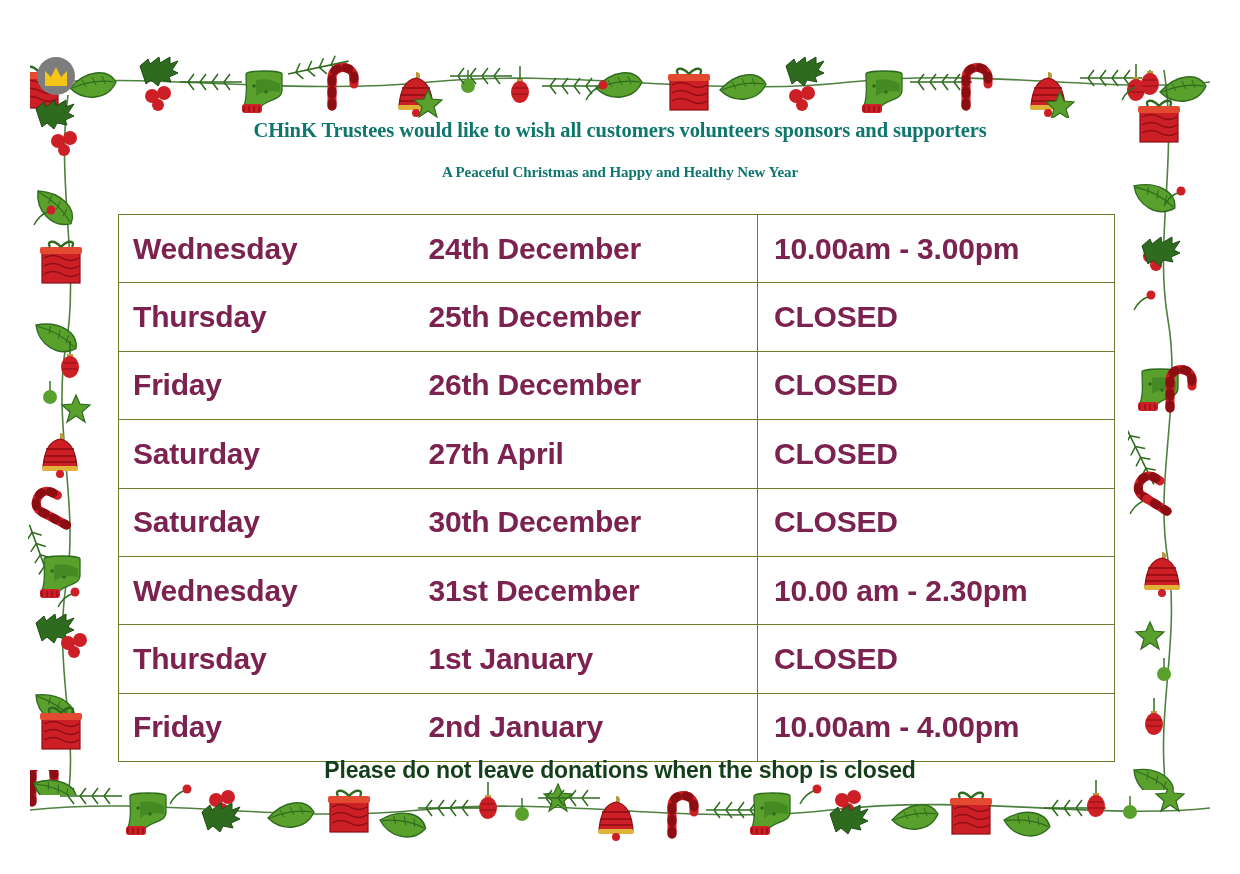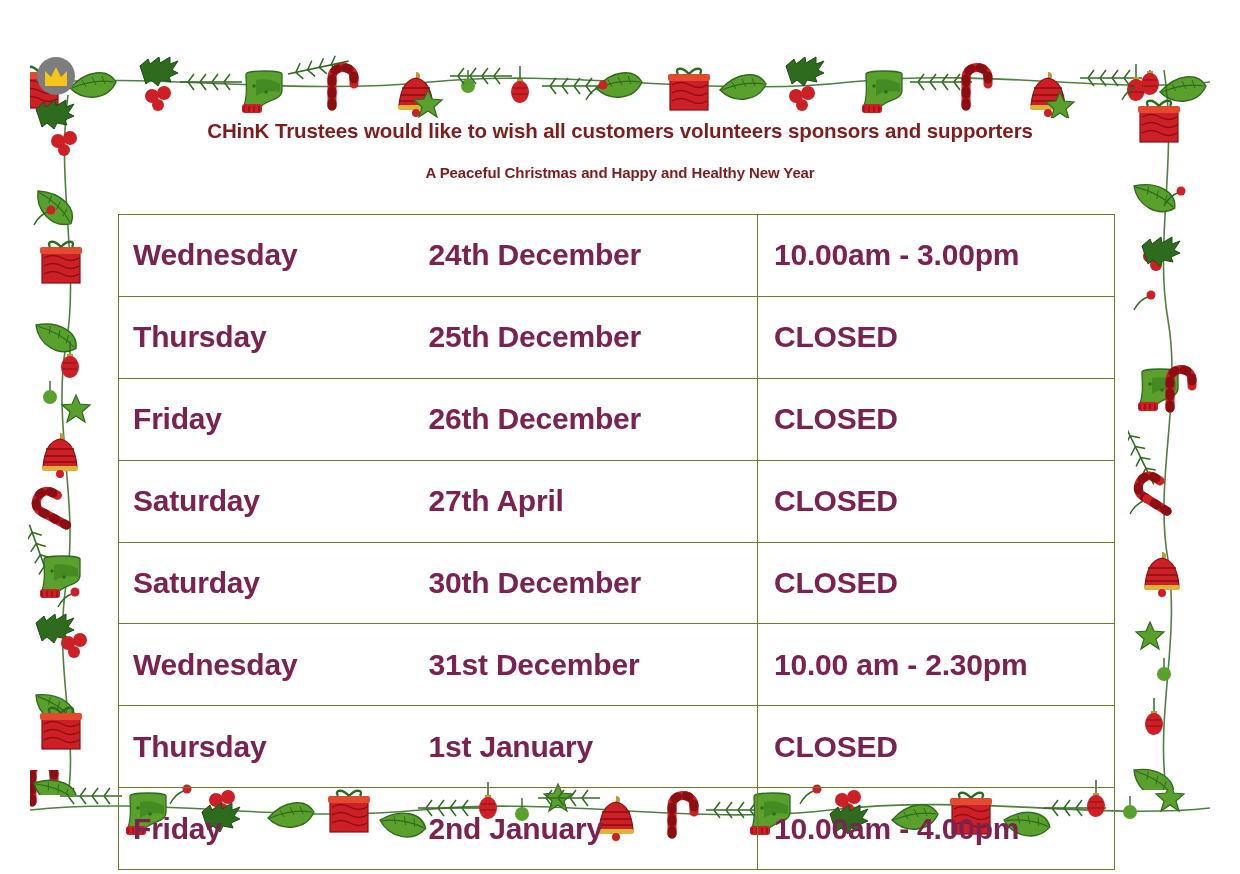--- a/index.html
+++ b/index.html
@@ -33,32 +33,33 @@
   .crown-medallion {
     position: absolute; left: 34px; top: 56px;
     width: 44px; height: 46px;
   }
 
   
   .greeting {
     position: absolute;
     left: 0; right: 0;
     text-align: center;
-    color: #7f1d1d;
+    color: #0f766e;
     font-weight: bold;
     letter-spacing: -0.1px;
+    font-family: Liberation Serif, serif;
   }
   .greeting-line-1 { top: 119px; font-size: 20.5px; }
   .greeting-line-2 { top: 164px; font-size: 15px; }
 
   
   .hours-table {
     position: absolute;
     left: 118px; top: 214px;
-    width: 996px; height: 656px;
+    width: 996px; height: 548px;
     border-collapse: collapse;
     table-layout: fixed;
   }
   .hours-table td {
     border: 1.6px solid #6d7c2b;
     padding: 0 0 0 8px;
     color: #7c2251;
     font-size: 30px;
     font-weight: bold;
     line-height: 1;
@@ -339,14 +340,15 @@
           <td class="col-time"><span>CLOSED</span></td>
         </tr>
         <tr>
           <td class="col-day"><span>Friday</span></td>
           <td class="col-date"><span>2nd January</span></td>
           <td class="col-time"><span>10.00am - 4.00pm</span></td>
         </tr>
       </tbody>
   </table>
 
+  <div class="footer-note">Please do not leave donations when the shop is closed</div>
 
 </div>
 
 </body></html>

